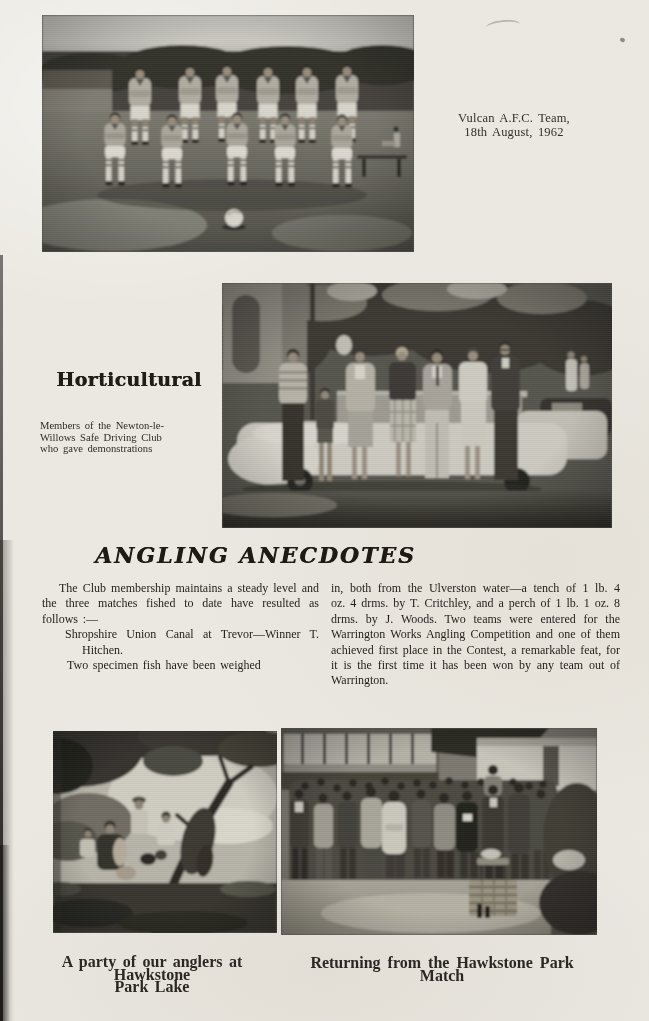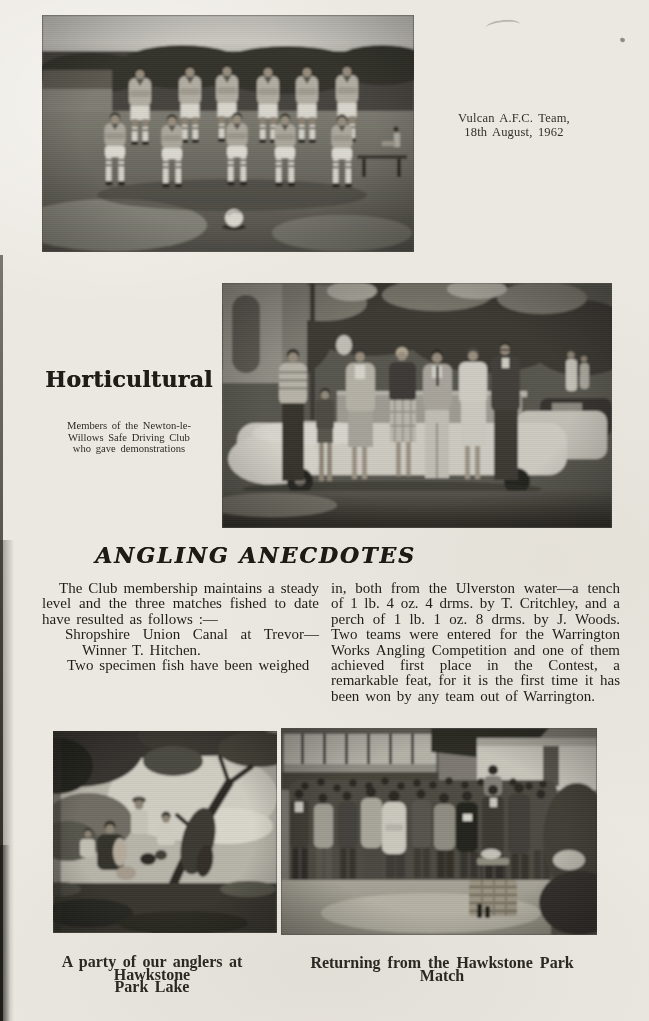--- a/index.html
+++ b/index.html
@@ -17,28 +17,28 @@
   .photo::after{content:"";position:absolute;inset:0;pointer-events:none;
     background:repeating-linear-gradient(0deg, rgba(255,255,255,.035) 0 1px, rgba(0,0,0,.035) 1px 2px);}
   .photo-team{left:42px;top:15px;width:372px;height:237px;}
   .photo-car{left:222px;top:283px;width:390px;height:245px;}
   .photo-lake{left:53px;top:731px;width:224px;height:202px;}
   .photo-match{left:281px;top:728px;width:316px;height:207px;}
 
   .vulcan-caption{position:absolute;left:430px;top:112px;width:168px;text-align:center;
     font-size:12.5px;line-height:13.5px;color:#332f28;letter-spacing:.2px;word-spacing:2px;}
   .hort-title{position:absolute;left:38px;top:366px;width:182px;text-align:center;
-    font-family:"DejaVu Serif", serif;font-weight:bold;font-size:22px;line-height:26px;
+    font-family:"DejaVu Serif", serif;font-weight:bold;font-size:19px;line-height:26px;
     letter-spacing:.3px;color:#201c17;text-shadow:.4px 0 0 #201c17;}
-  .hort-caption{position:absolute;left:40px;top:420px;width:178px;text-align:center;
+  .hort-caption{position:absolute;left:40px;top:420px;width:178px;
     font-size:10.6px;line-height:11.6px;color:#2e2a24;word-spacing:2px;}
   .angling-title{position:absolute;left:56px;top:542px;width:360px;
     font-family:"DejaVu Serif", serif;font-style:italic;font-weight:bold;
     font-size:22px;letter-spacing:2px;color:#1e1a15;text-shadow:.5px 0 0 #1e1a15;text-align:right;}
-  .col{position:absolute;top:581px;font-size:15px;line-height:15.4px;
+  .col{position:absolute;top:581px;font-size:12px;line-height:15.4px;
     text-align:justify;word-spacing:.14em;color:#211d18;}
   .col-left{left:42px;width:277px;}
   .col-right{left:331px;width:289px;}
   .col p{margin:0;}
   .p-intro{text-indent:17px;}
   .p-close{text-indent:25px;}
   .result-item{padding-left:40px;text-indent:-17px;text-align:justify;}
   .bottom-caption{position:absolute;font-weight:bold;font-size:16px;line-height:12.5px;
     color:#2b2722;text-align:center;}
   .cap-lake{left:46px;top:956px;width:212px;word-spacing:2.5px;}

